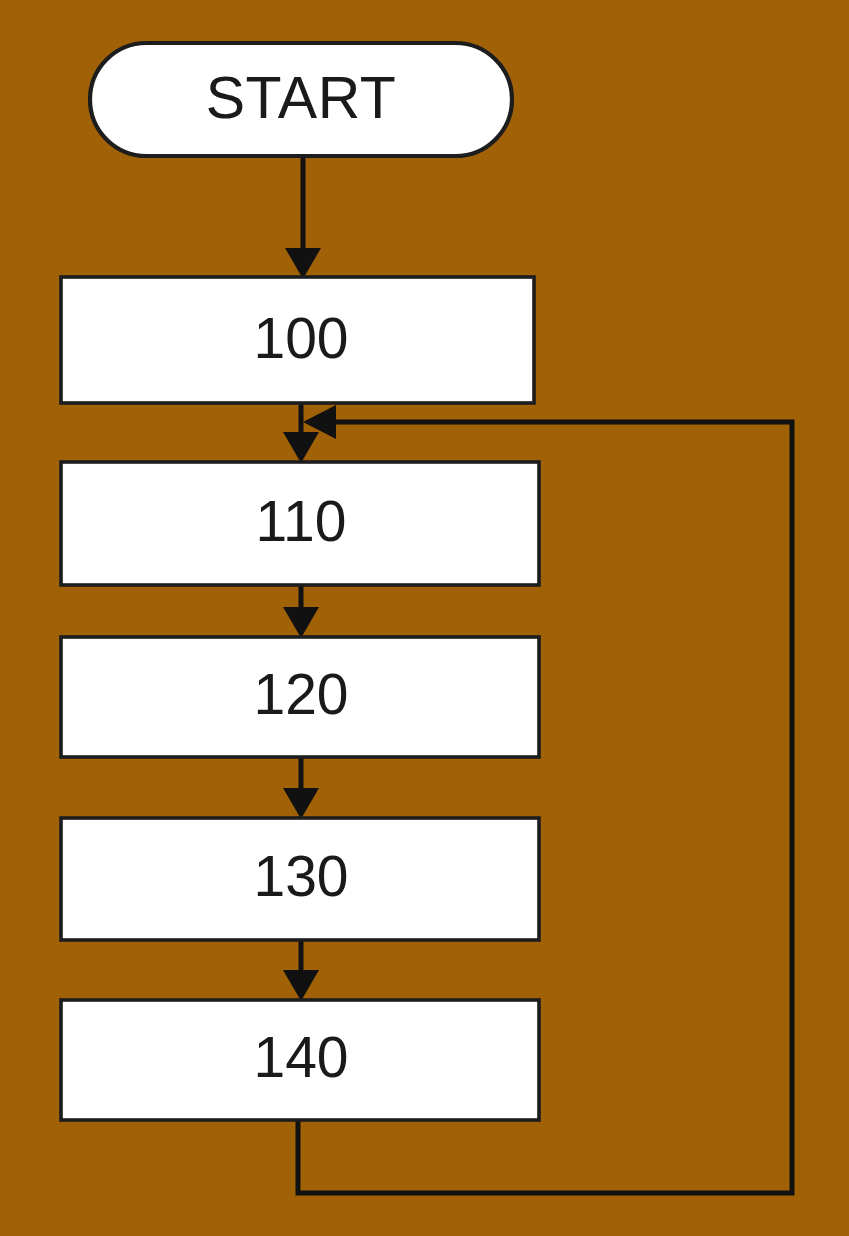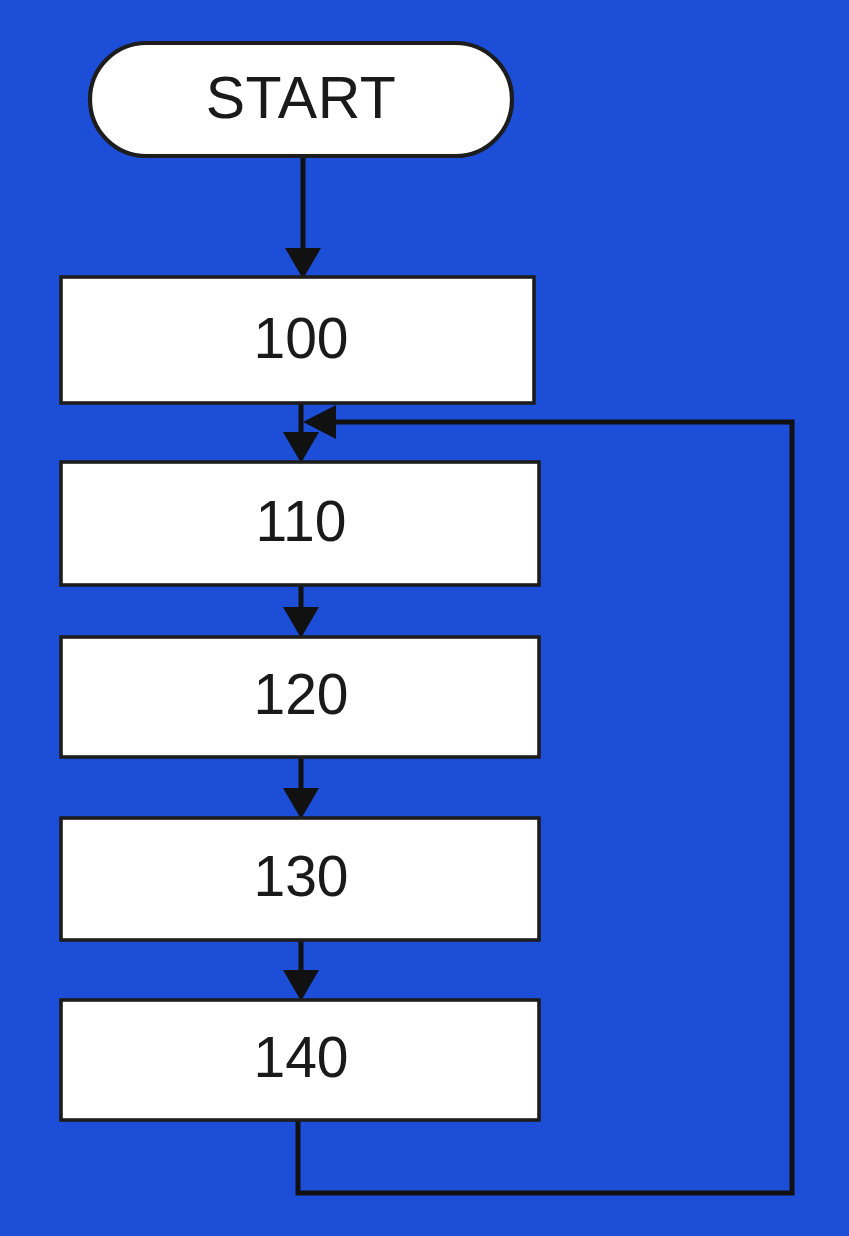--- a/index.html
+++ b/index.html
@@ -8,21 +8,21 @@
     padding: 0;
     background: #ffffff;
   }
   body {
     font-family: "Liberation Sans", sans-serif;
   }
   #diagram-root {
     position: relative;
     width: 849px;
     height: 1236px;
-    background: #1d4ed8;
+    background: #a16207;
     overflow: hidden;
   }
   #flow-svg {
     position: absolute;
     left: 0;
     top: 0;
     width: 849px;
     height: 1236px;
     display: block;
   }

